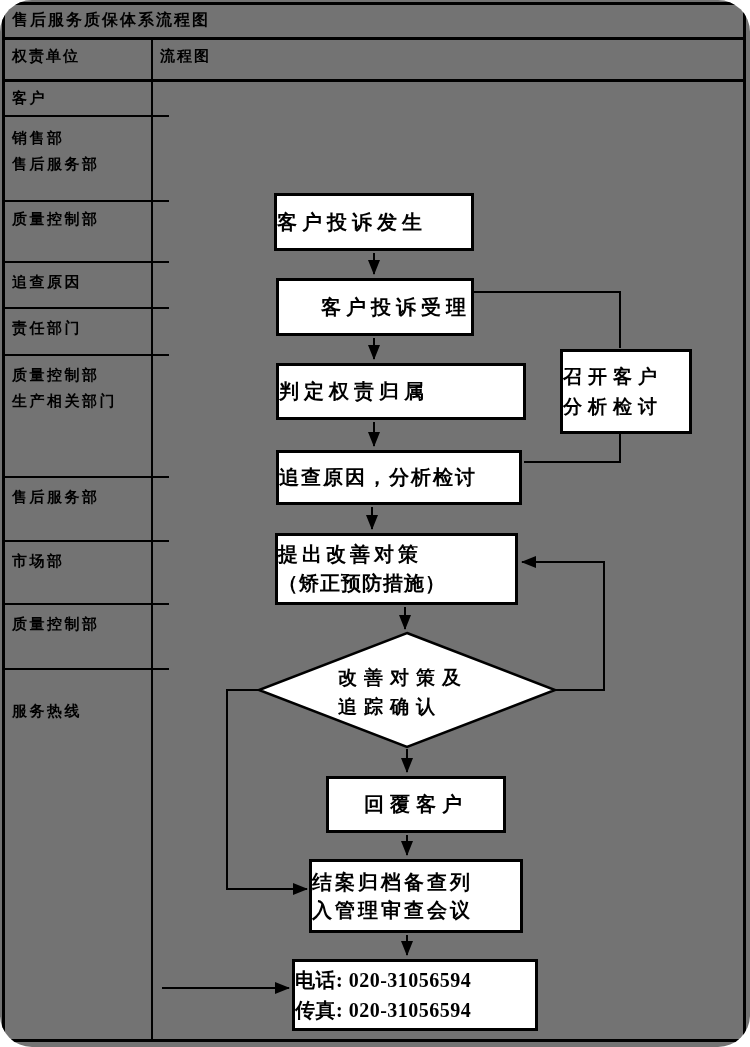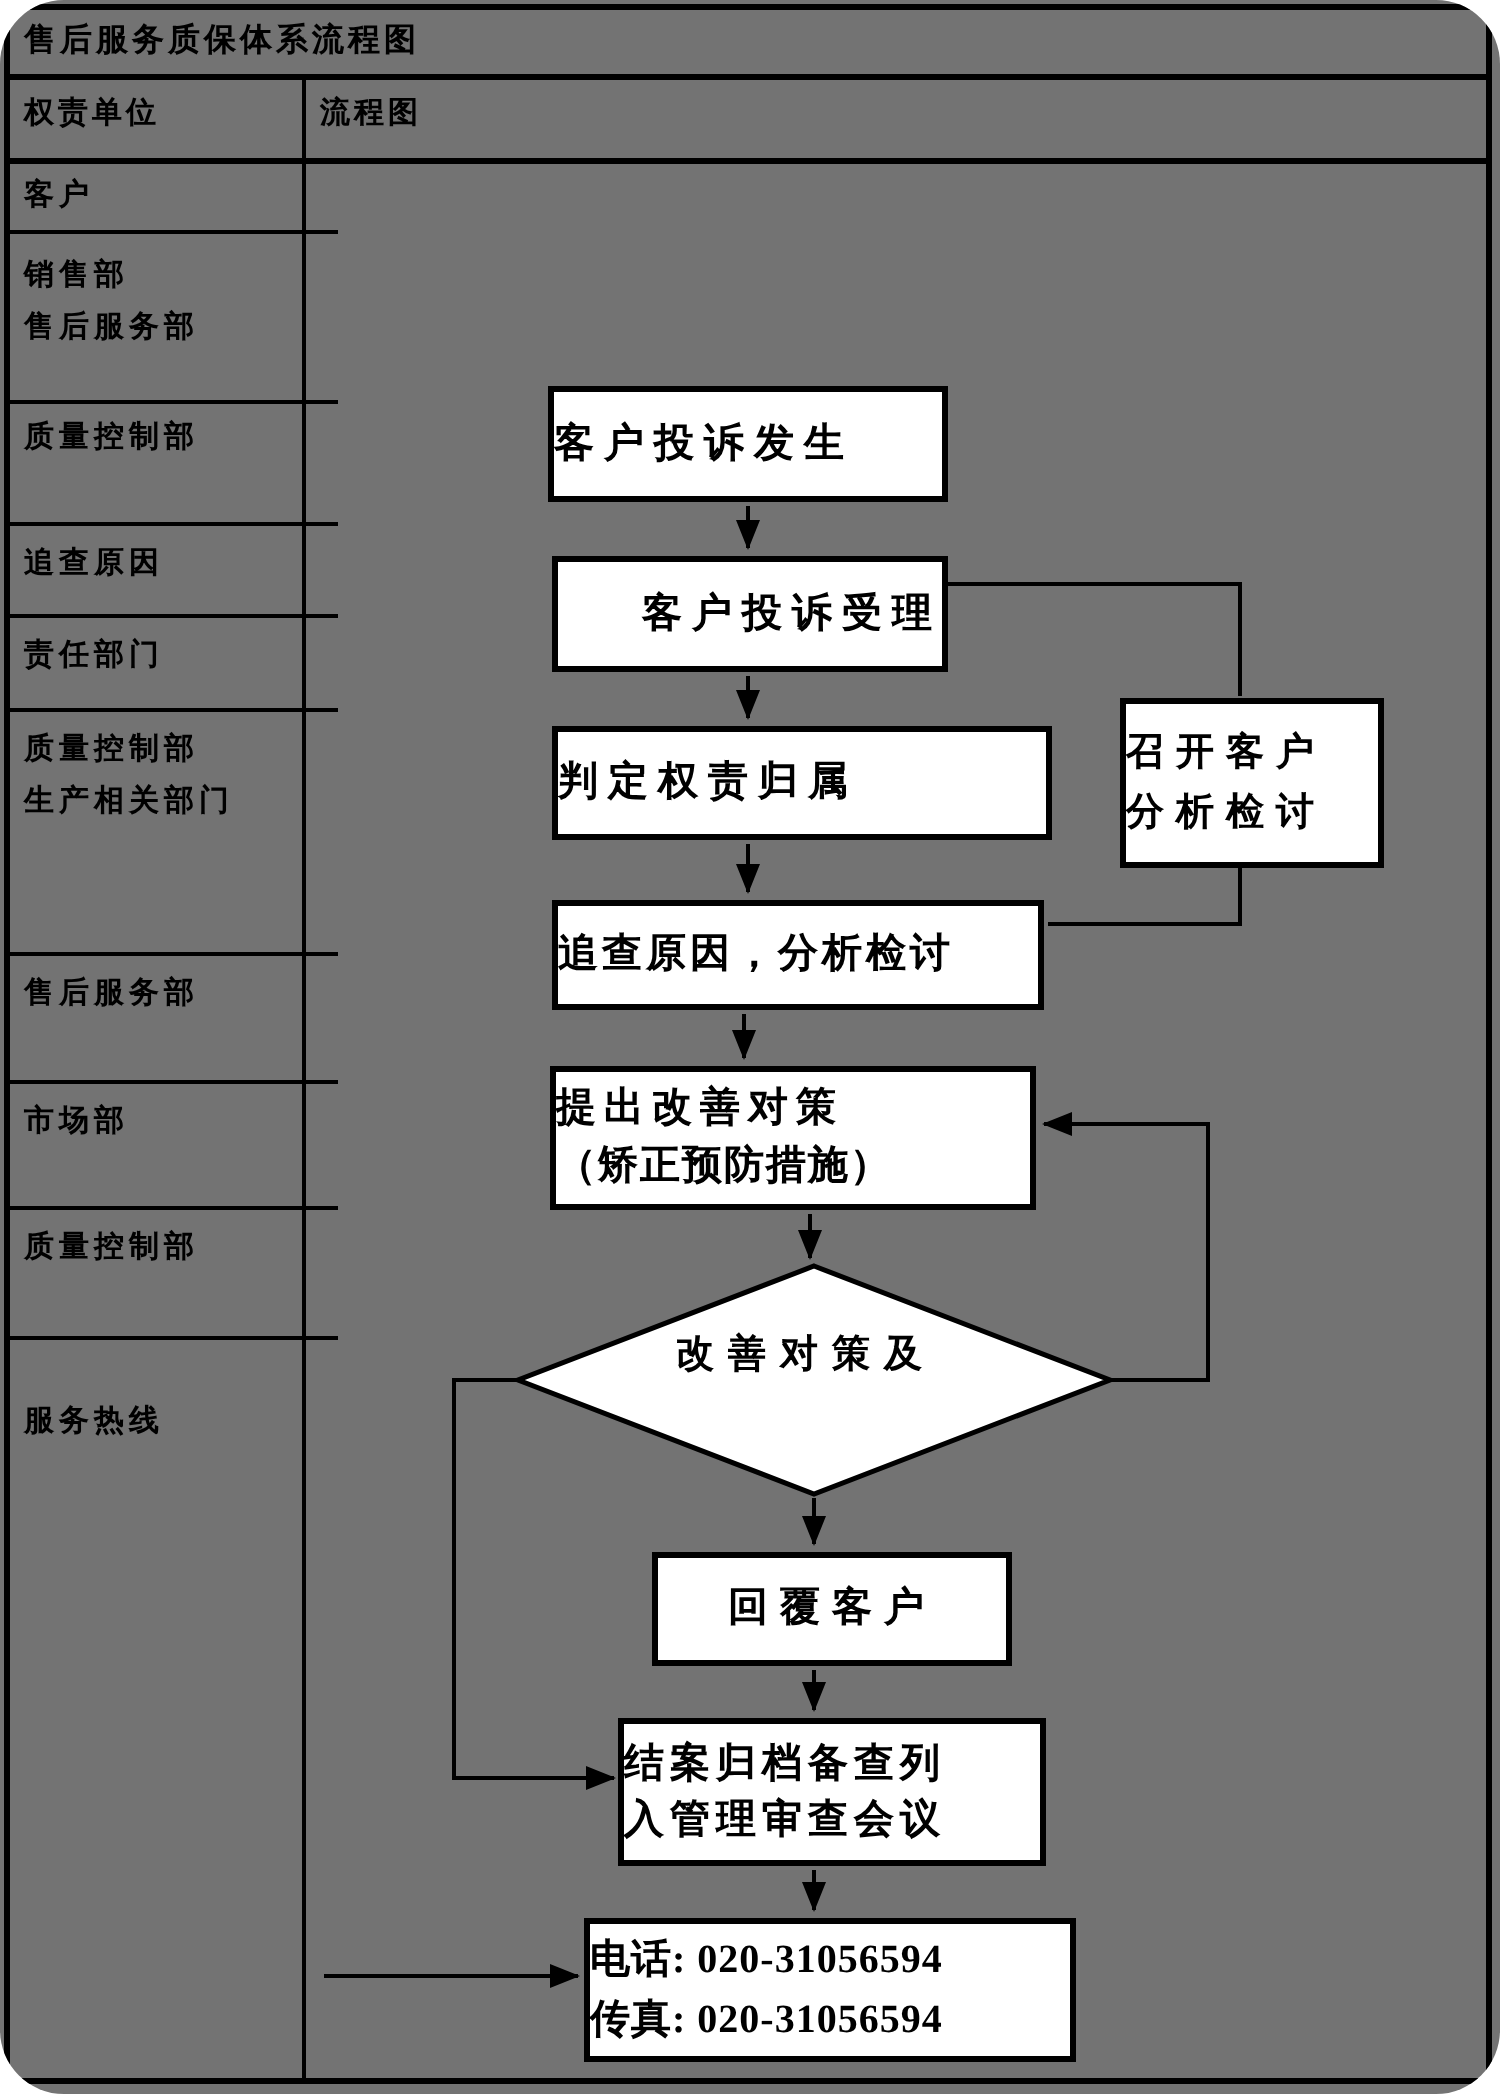--- a/index.html
+++ b/index.html
@@ -117,20 +117,21 @@
   <div class="node" style="left:275px;top:533px;width:243px;height:72px;letter-spacing:4px;">
     <span class="ln">提出改善对策</span>
     <span class="ln" style="letter-spacing:1px;">（矫正预防措施）</span>
   </div>
   <div class="node" style="left:560px;top:349px;width:132px;height:85px;font-size:19px;letter-spacing:6px;line-height:30px;">
     <span class="ln">召开客户</span>
     <span class="ln">分析检讨</span>
   </div>
   <div class="diamond-label">
     <span class="ln" style="display:block;">改善对策及</span>
+    <span class="ln" style="display:block;">追踪确认</span>
   </div>
   <div class="node centered" style="left:326px;top:776px;width:180px;height:57px;">
     <span class="ln">回覆客户</span>
   </div>
   <div class="node" style="left:309px;top:859px;width:214px;height:74px;letter-spacing:3px;line-height:28px;">
     <span class="ln">结案归档备查列</span>
     <span class="ln">入管理审查会议</span>
   </div>
   <div class="node" style="left:292px;top:959px;width:246px;height:72px;letter-spacing:0.5px;line-height:30px;">
     <span class="ln">电话: 020-31056594</span>

